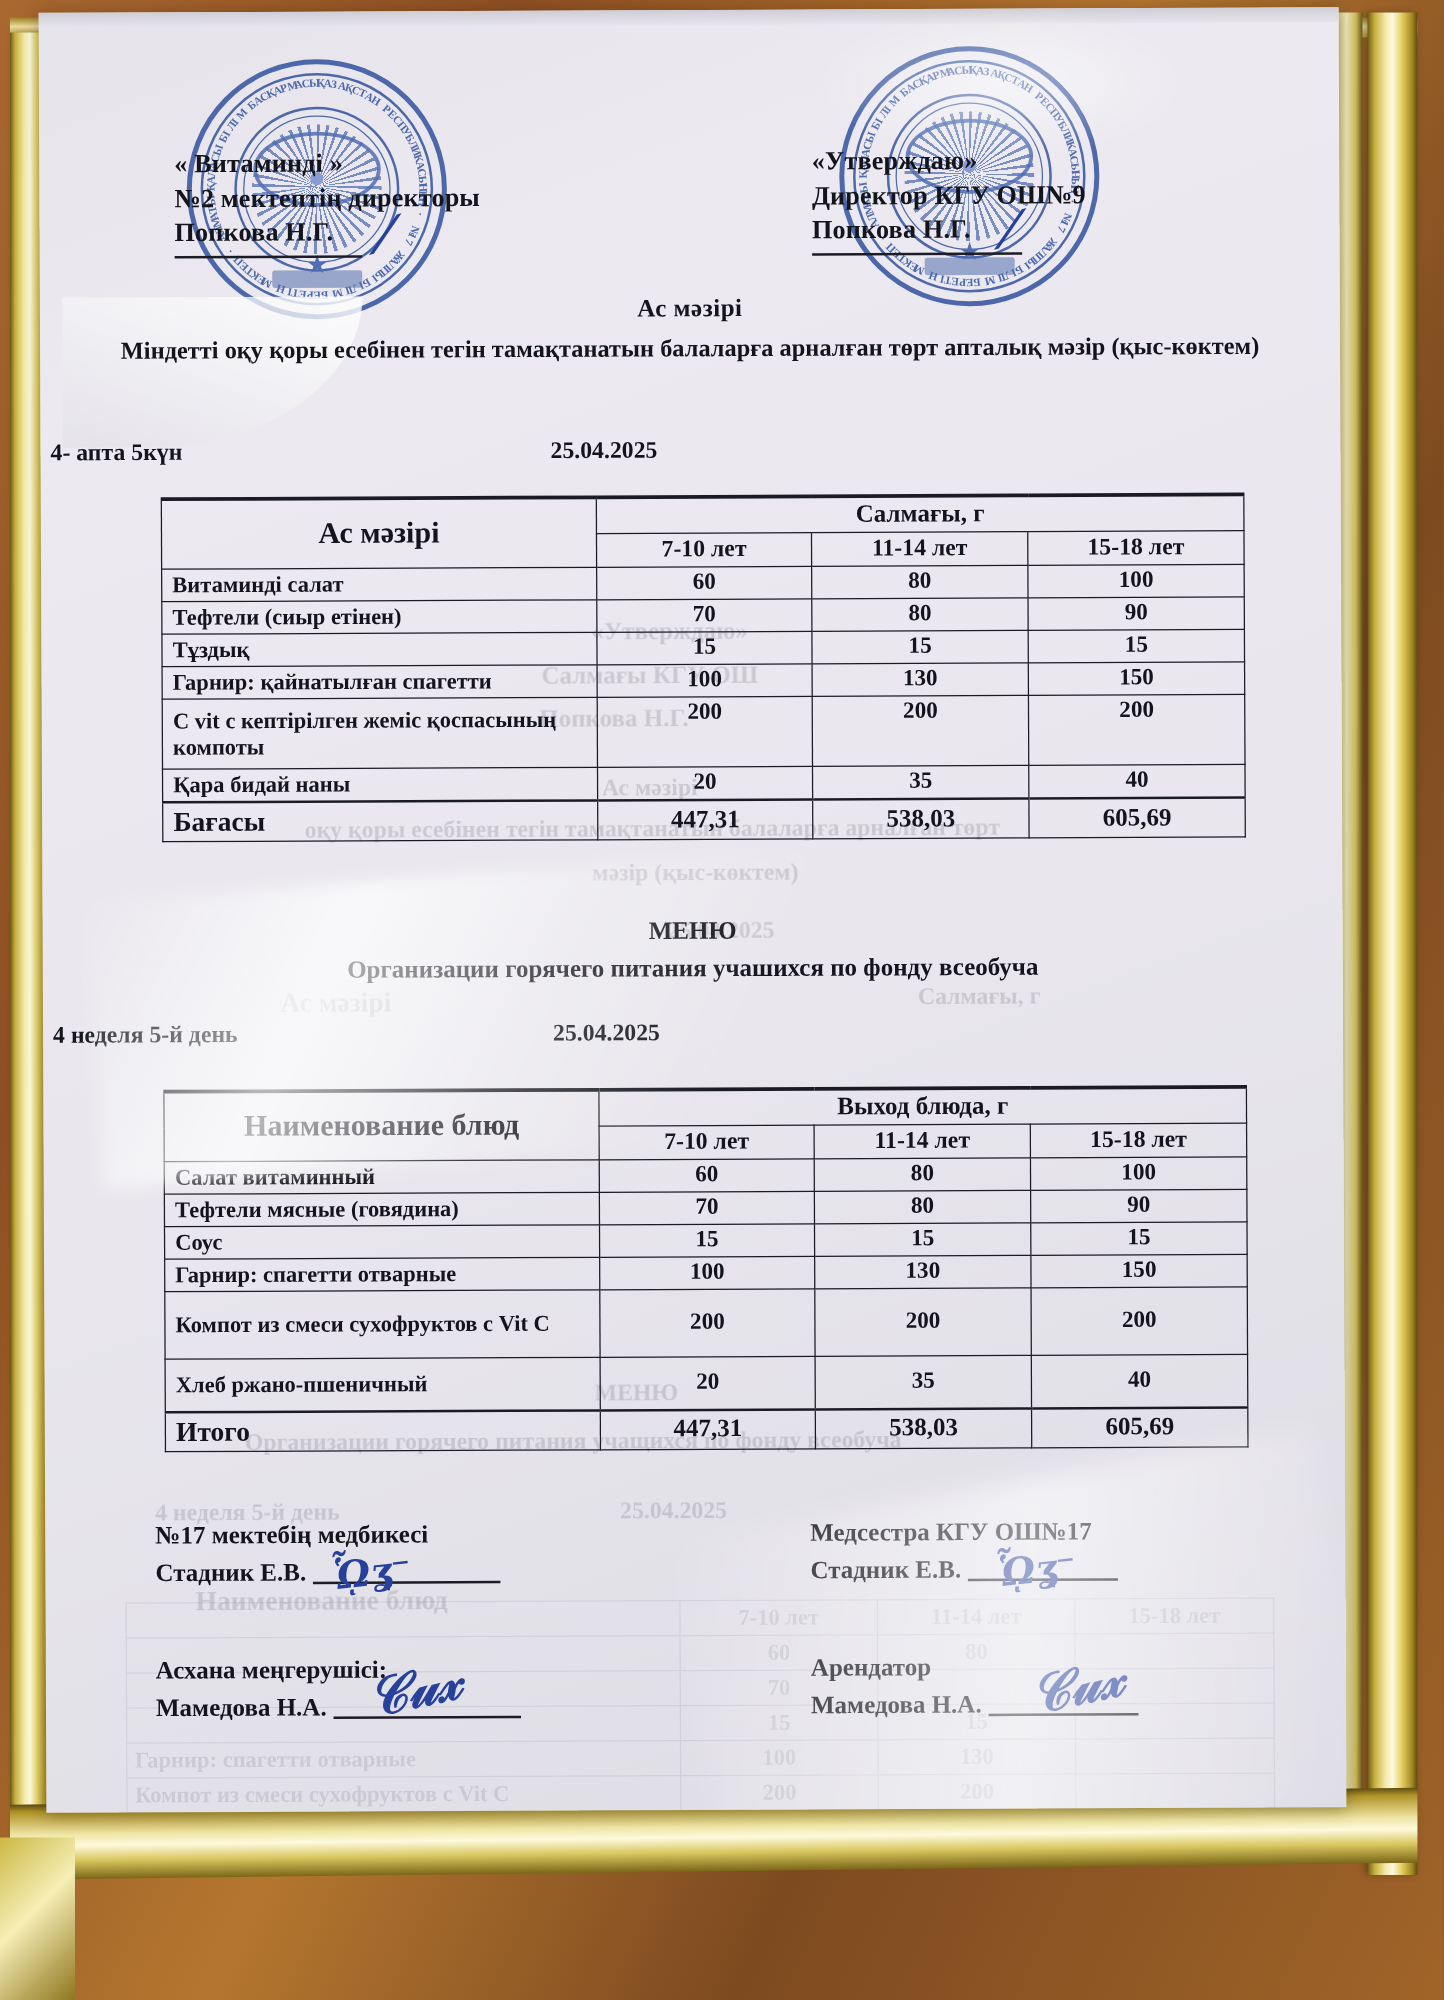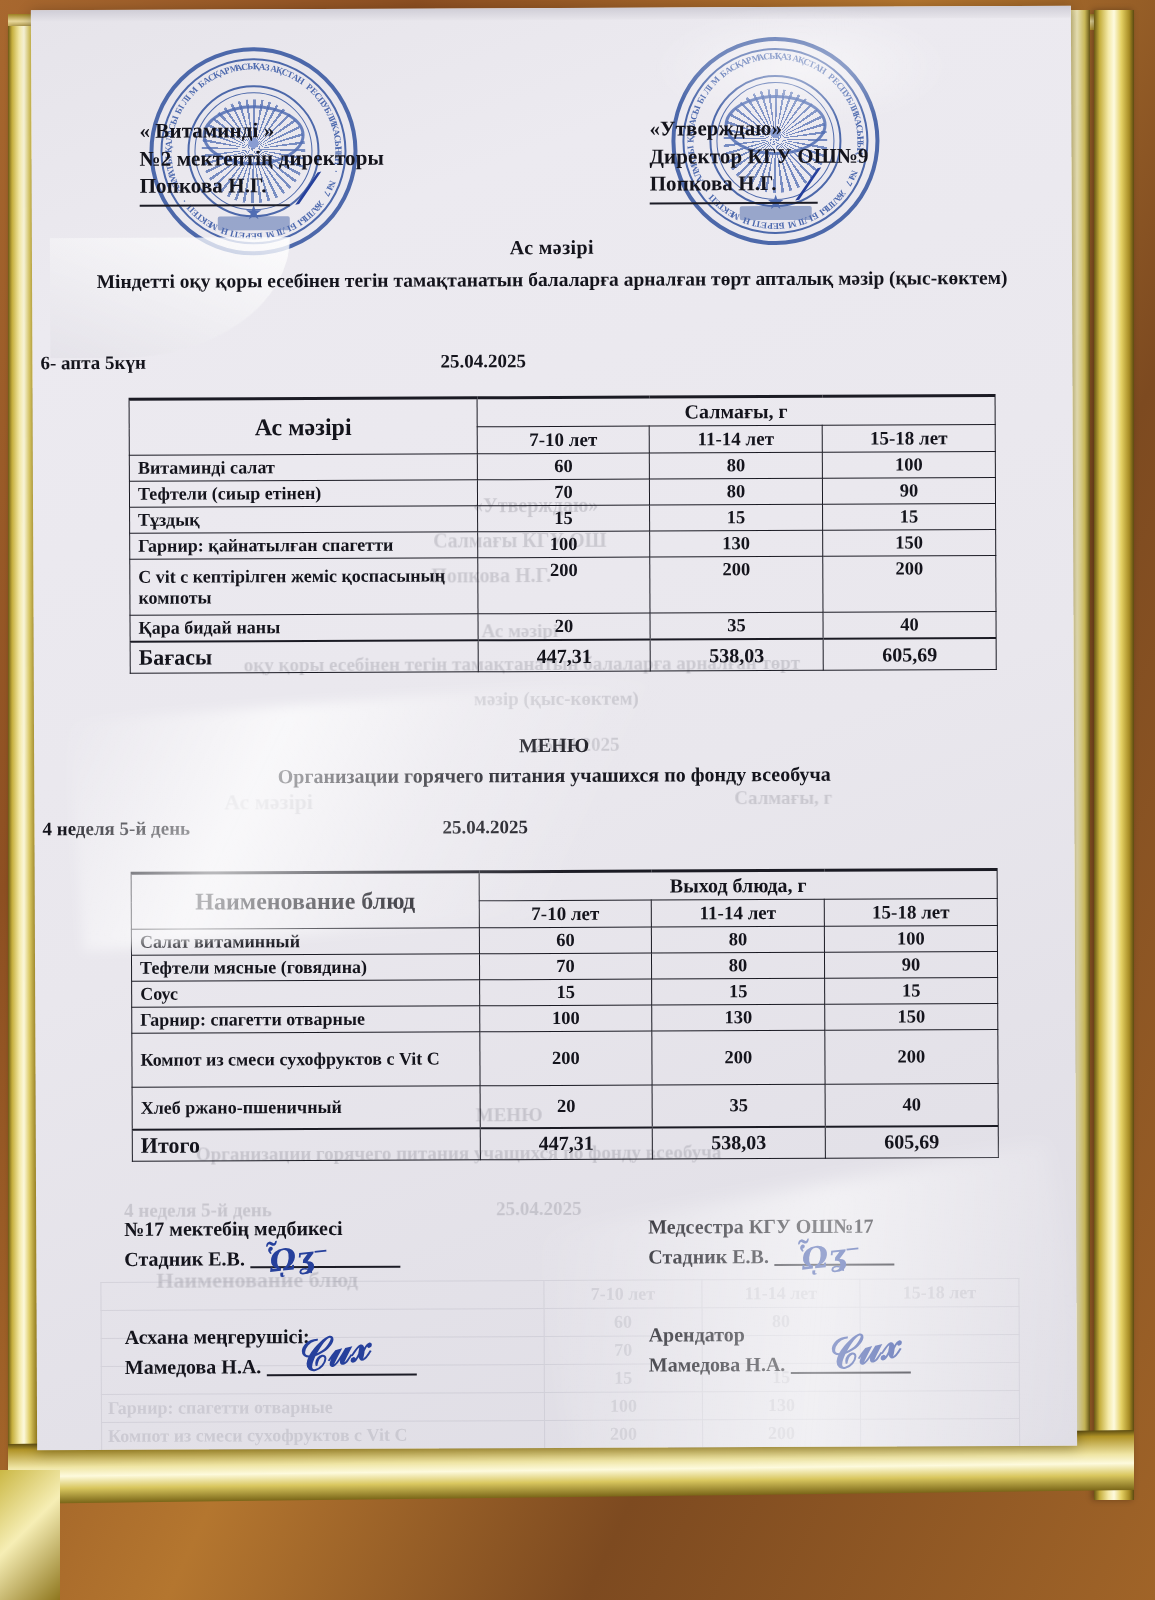--- a/index.html
+++ b/index.html
@@ -449,21 +449,21 @@
       <div>Директор КГУ ОШ№9</div>
       <div>Попкова Н.Г.</div>
       <span class="sig-rule wide"></span>
     </div>
     <div class="sign s-dir2">⟋</div>
 
     <div class="title-center t-asmaziri">Ас  мәзірі</div>
     <div class="title-center t-sub1">Міндетті оқу қоры есебінен  тегін тамақтанатын балаларға арналған төрт  апталық мәзір (қыс-көктем)</div>
 
     <div class="row-week">
-      <span class="wk">6- апта  5күн</span>
+      <span class="wk">4- апта  5күн</span>
       <span class="dt">25.04.2025</span>
     </div>
 
     <table class="menu" id="table1">
       <colgroup>
         <col style="width:348px">
           <col style="width:172px">
           <col style="width:173px">
           <col style="width:173px">
       </colgroup>

